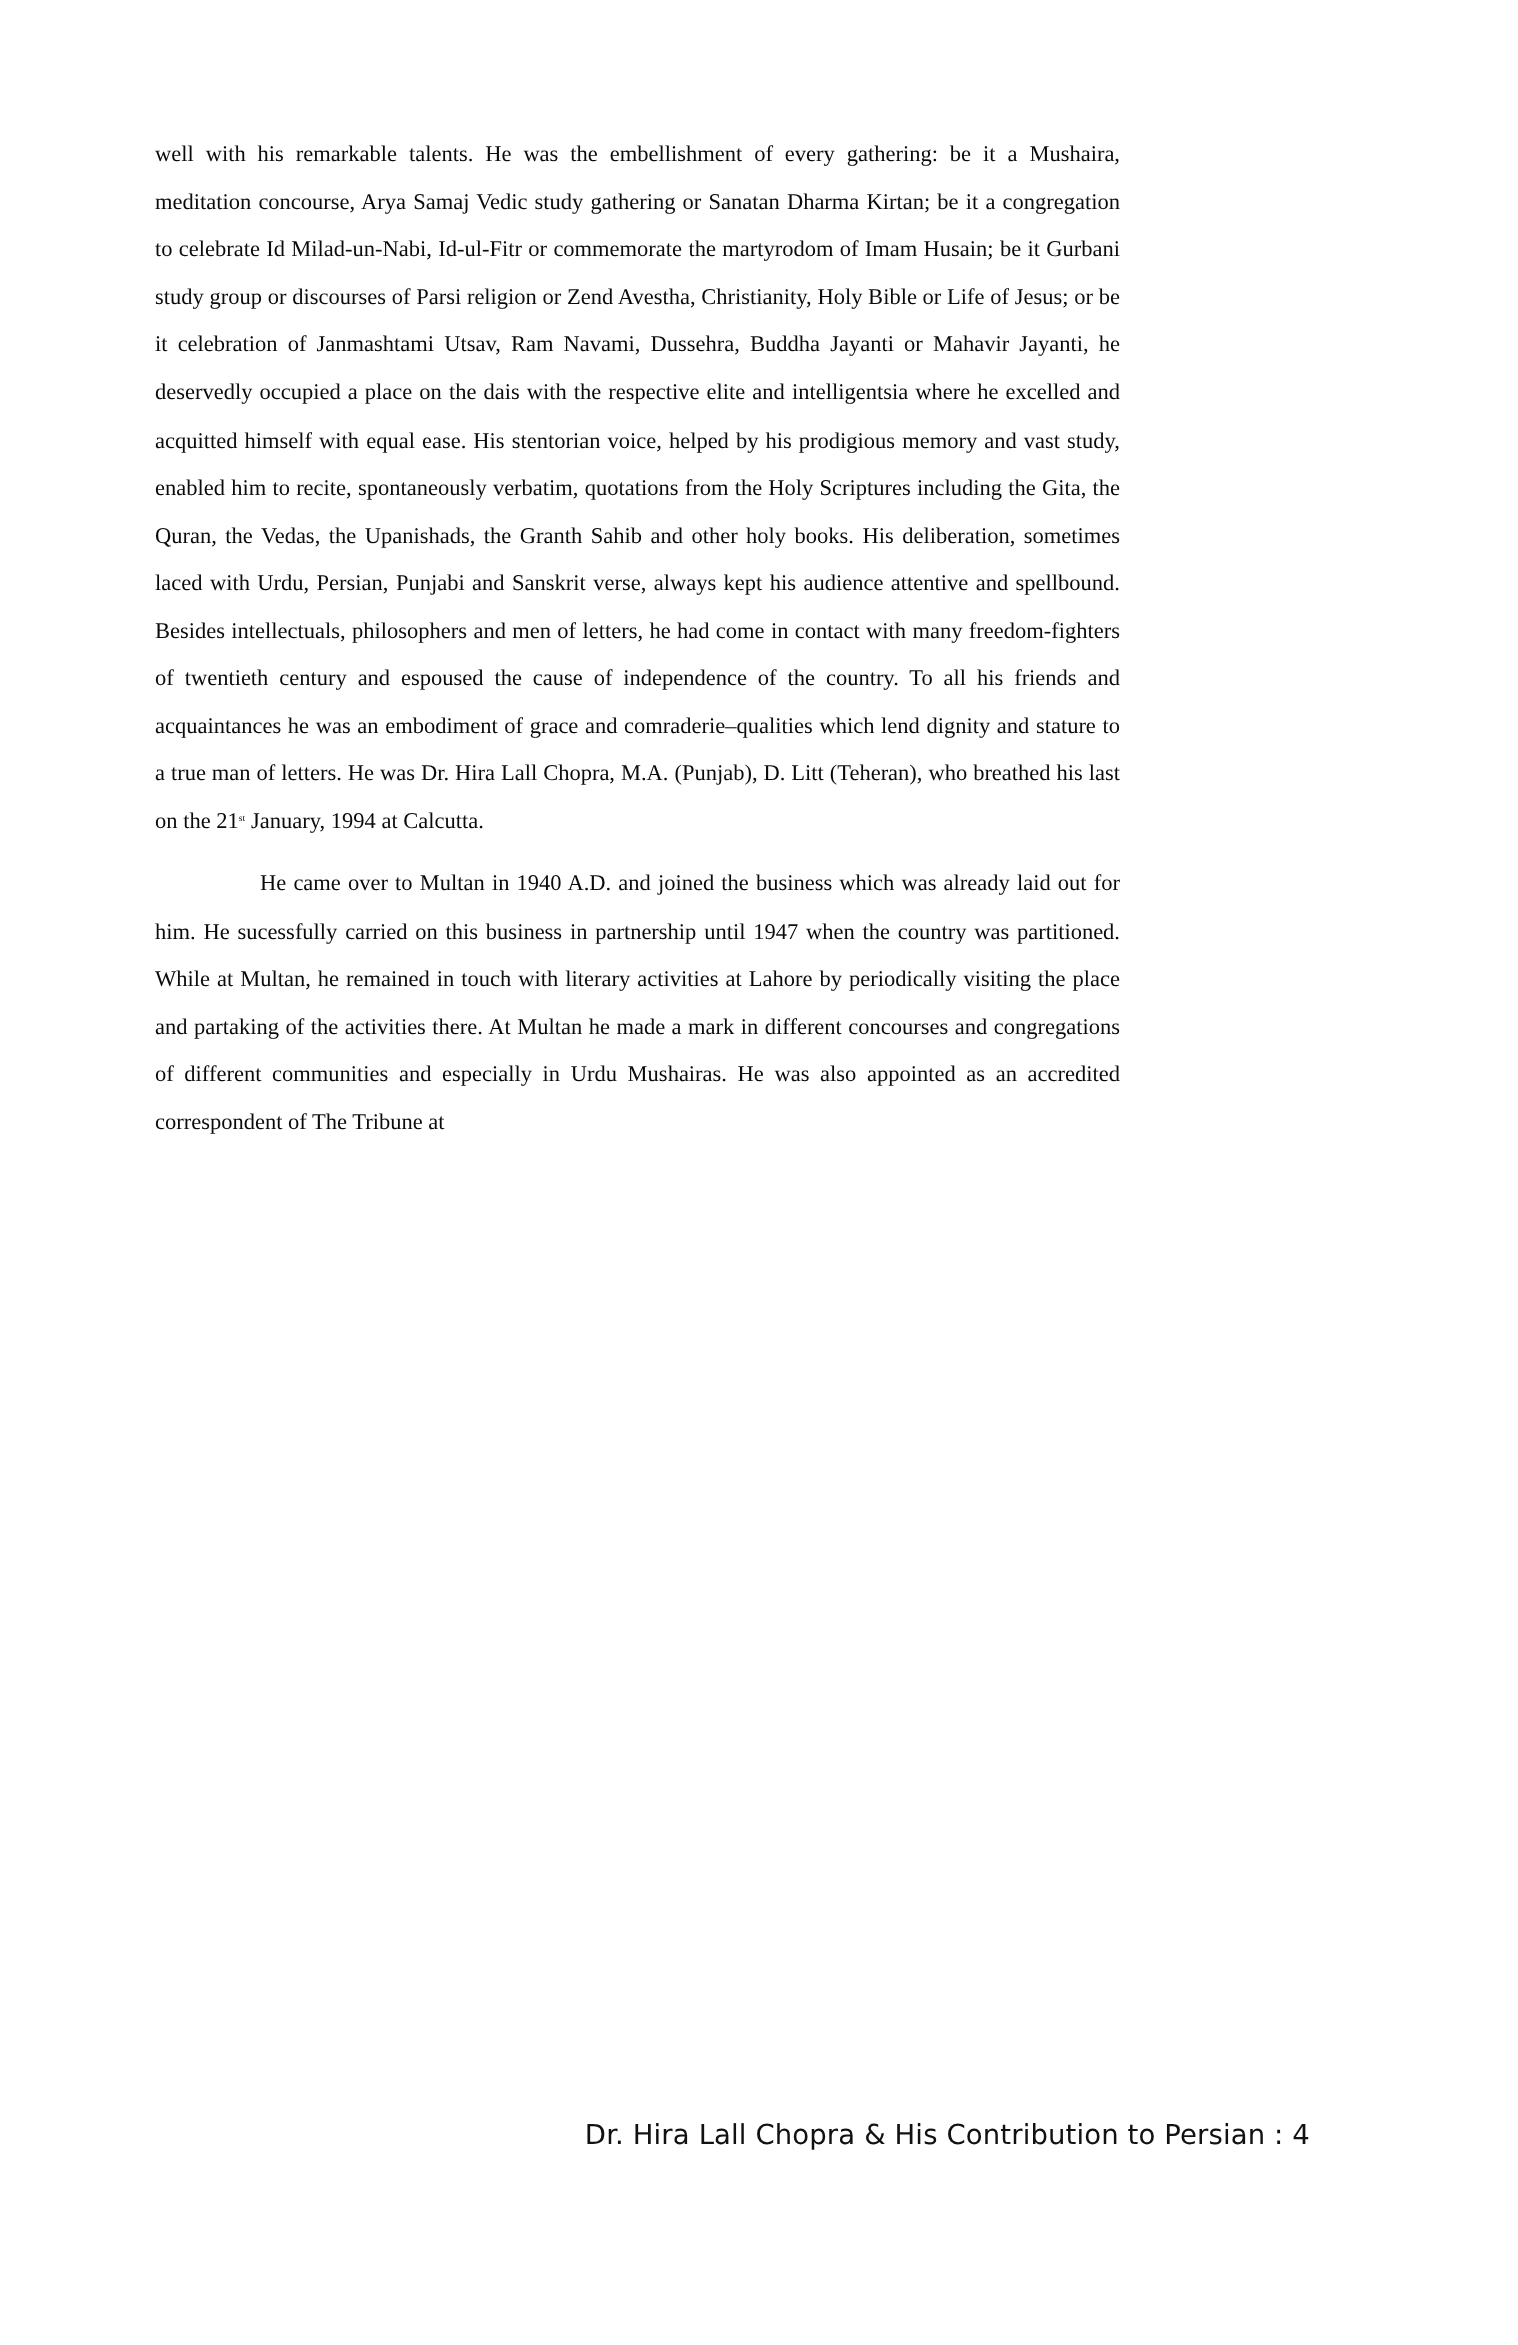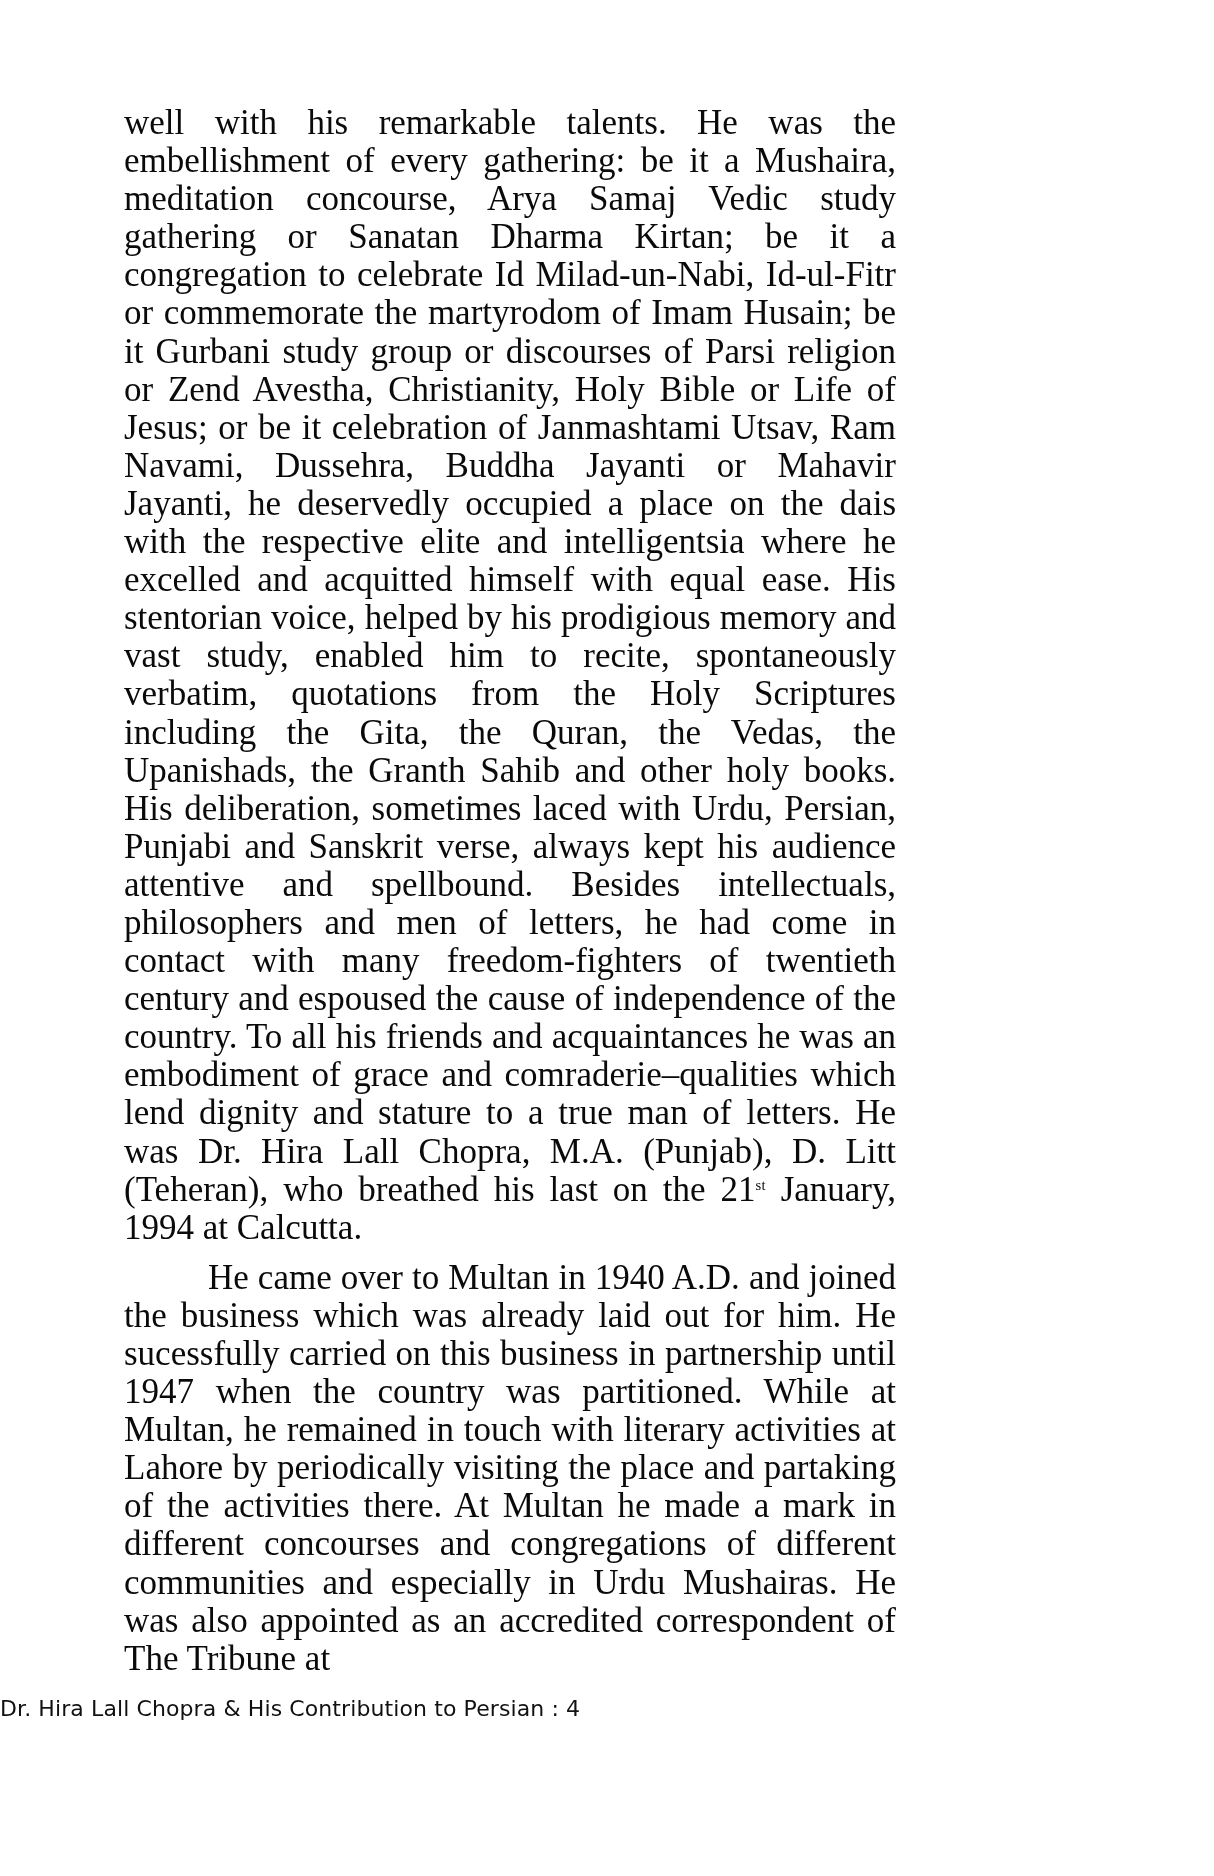--- a/index.html
+++ b/index.html
@@ -28,21 +28,21 @@
   .content {
     position: absolute;
     left: 124px;
     top: 104px;
     width: 772px;
   }
 
   
   .para {
     font-family: "Liberation Serif", "DejaVu Serif", serif;
-    font-size: 35px;
+    font-size: 18px;
     line-height: 38.1px;
     text-align: justify;
     text-justify: inter-word;
     margin: 0;
     color: #0a0a0a;
     -webkit-font-smoothing: antialiased;
   }
 
   .para + .para {
     margin-top: 0;
@@ -68,21 +68,21 @@
     vertical-align: 0.72em;
     line-height: 0;
     letter-spacing: 0.02em;
   }
 
   .footer {
     position: absolute;
     left: 0;
     top: 1694px;
     width: 1048px;
-    text-align: left;
+    text-align: right;
     font-family: "DejaVu Sans", "Liberation Sans", sans-serif;
     font-size: 22px;
     line-height: 30px;
     letter-spacing: 0.1px;
     color: #111111;
     font-weight: 500;
   }
 </style>
 </head>
 <body>

